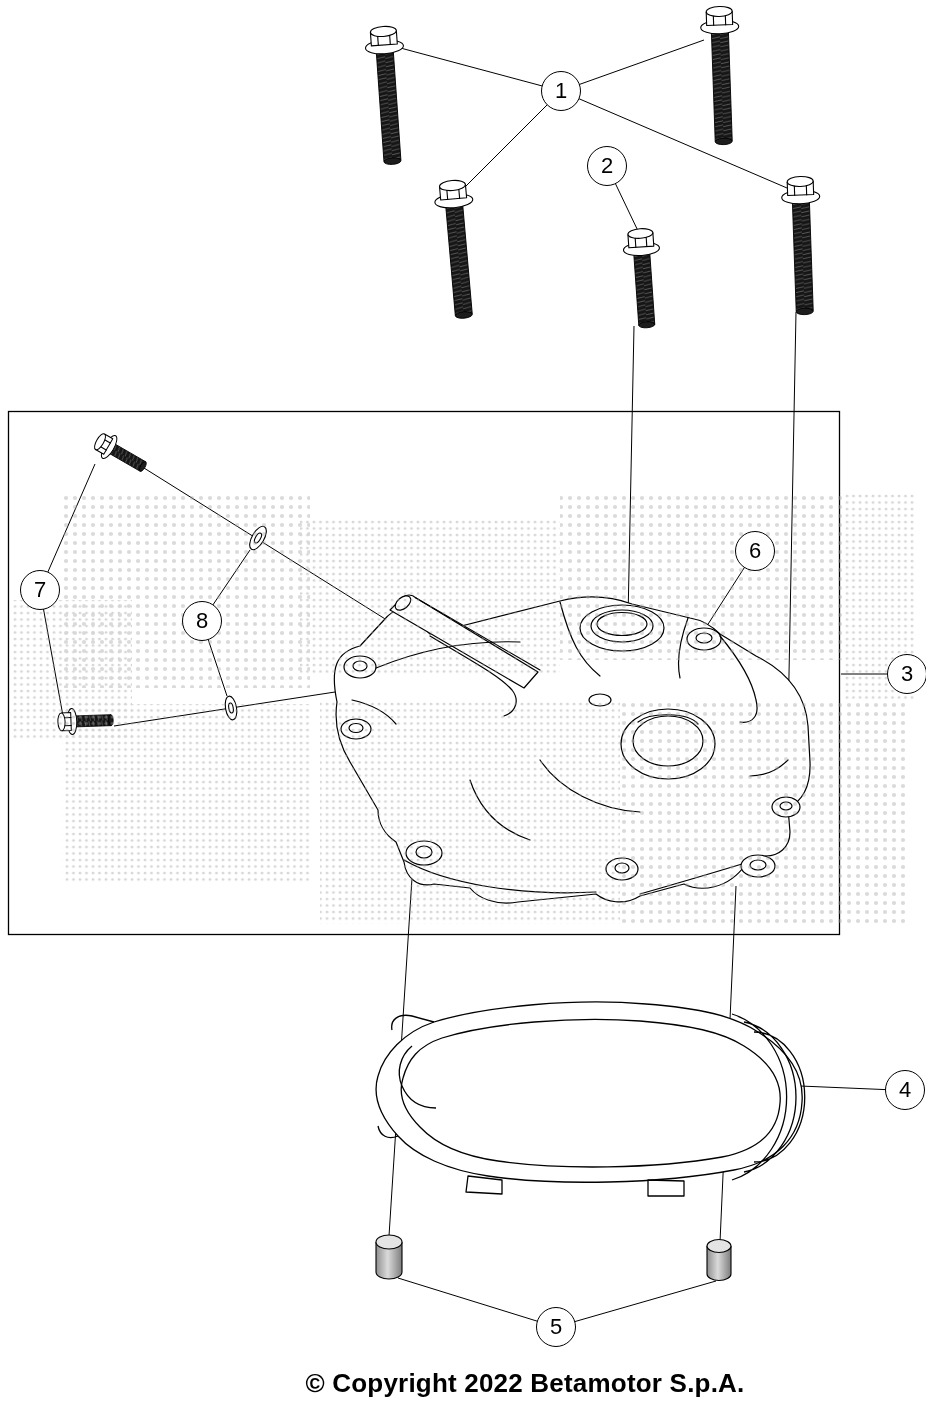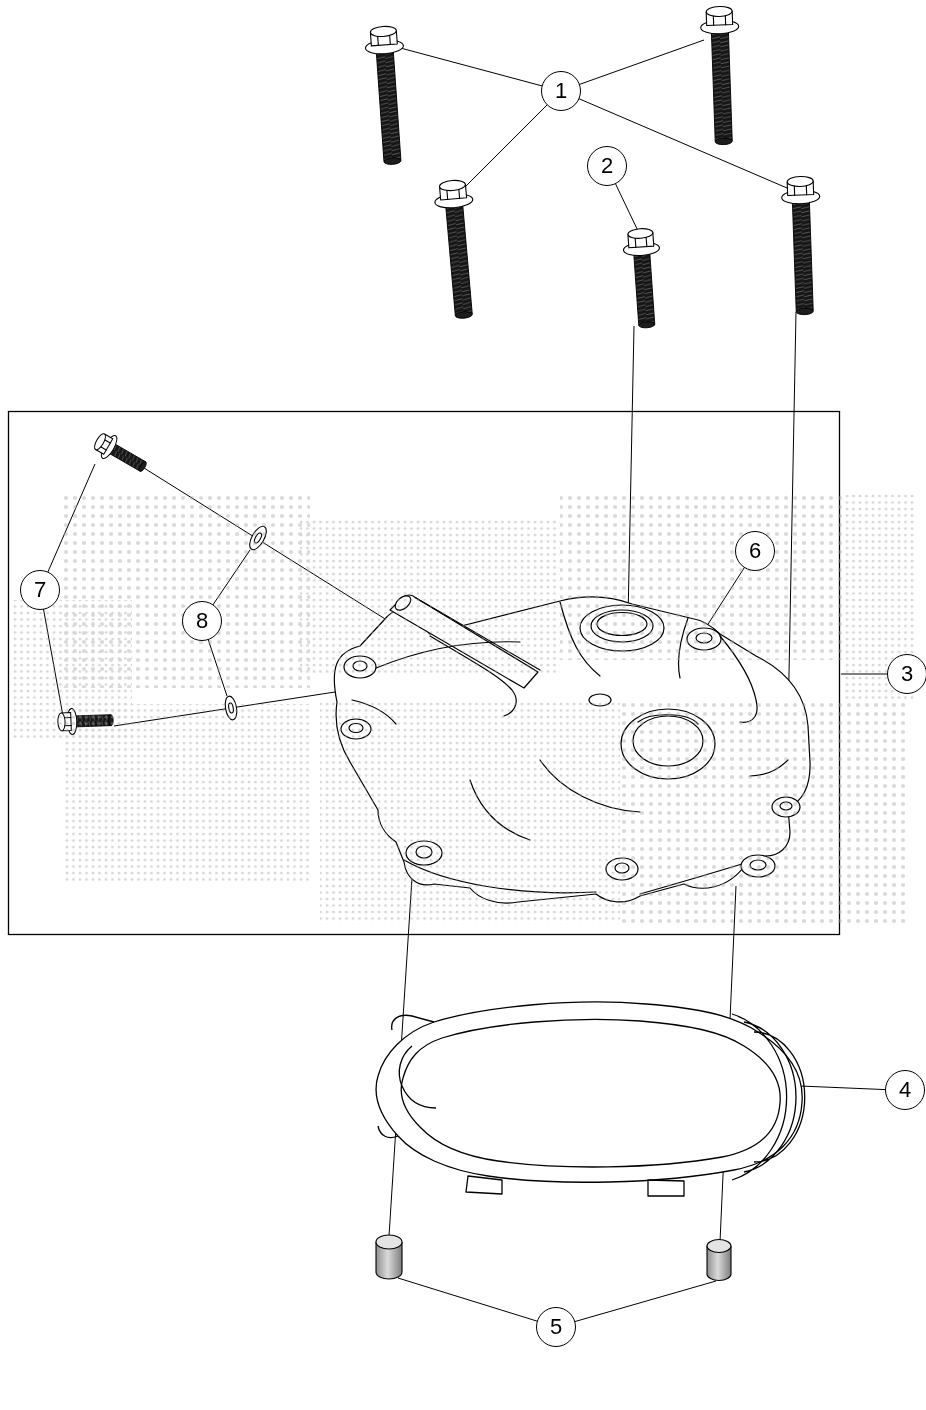--- a/index.html
+++ b/index.html
@@ -246,14 +246,15 @@
   <div class="callout" style="left:735px; top:531px">
       <span>6</span>
     </div>
   <div class="callout" style="left:20px; top:570px">
       <span>7</span>
     </div>
   <div class="callout" style="left:182px; top:601px">
       <span>8</span>
     </div>
 
+  <div class="copyright">© Copyright 2022 Betamotor S.p.A.</div>
 
 </div>
 
 </body></html>

